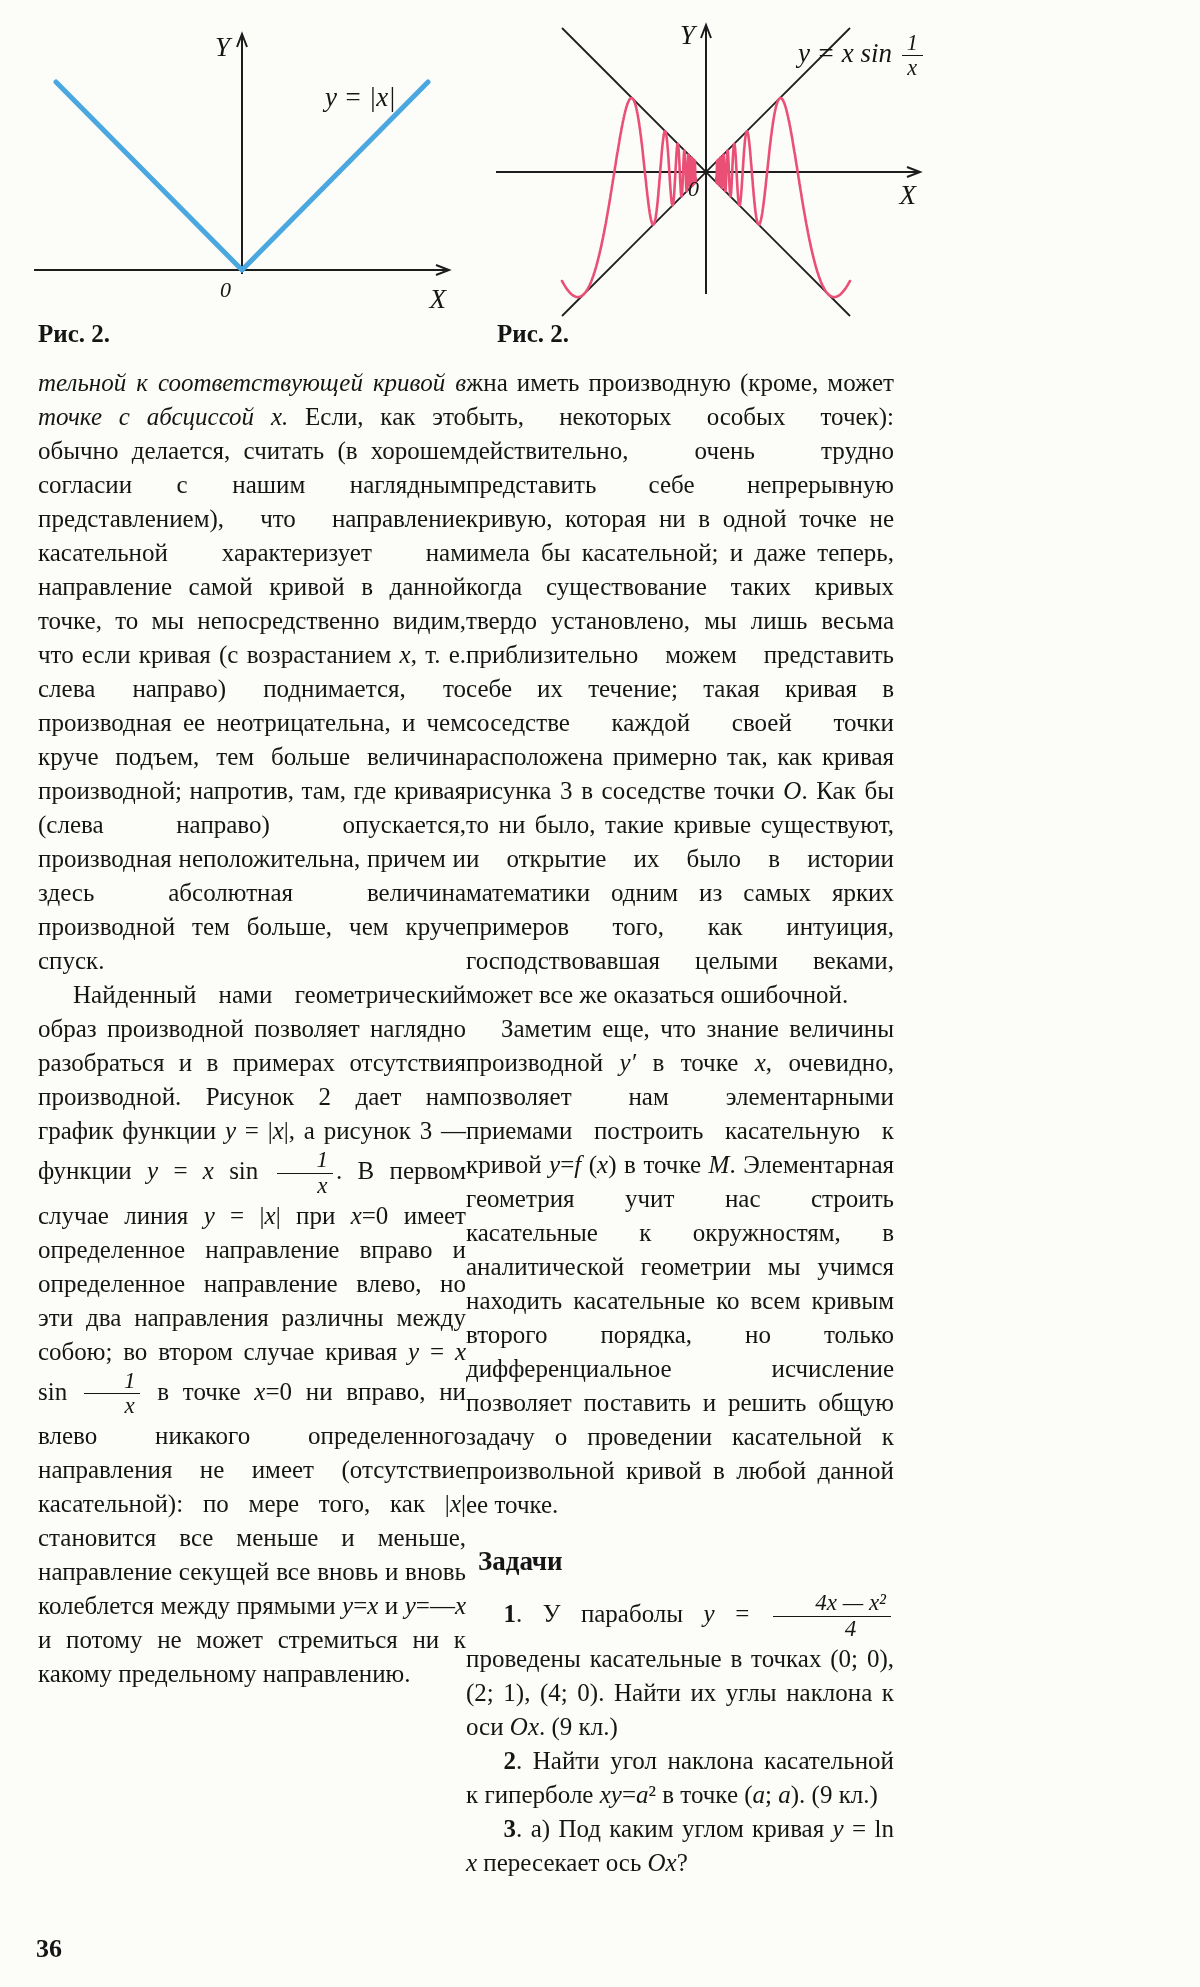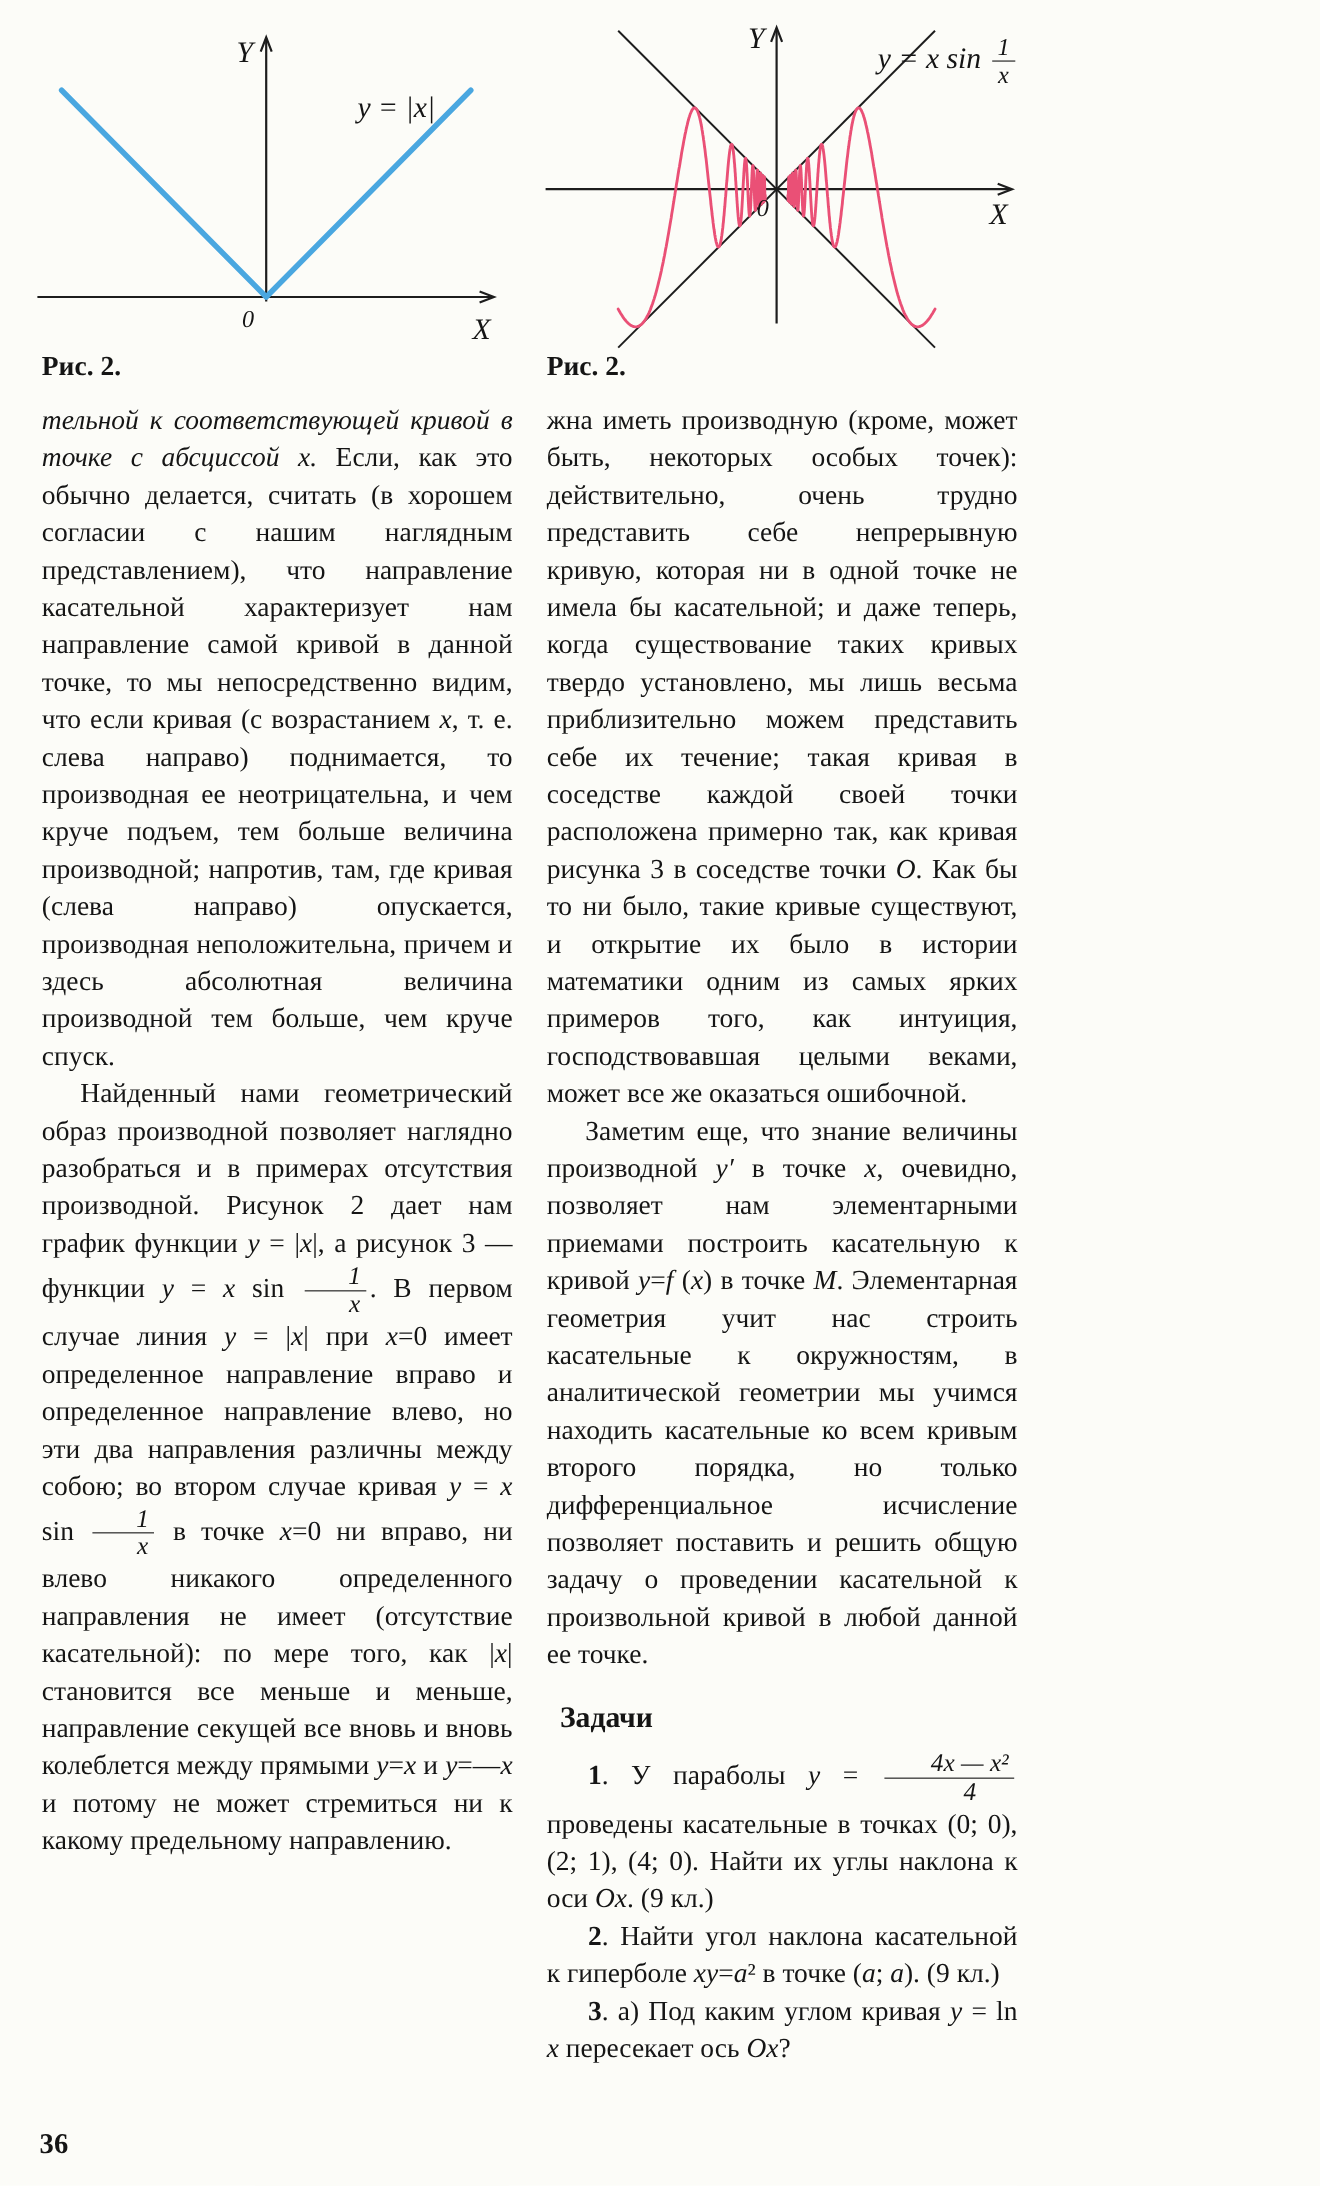--- a/index.html
+++ b/index.html
@@ -32,21 +32,20 @@
     position:absolute;
     font-weight:bold;
     font-size:25px;
   }
   
   .content{
     position:absolute;
     left:38px;top:366px;
     width:887px;
     display:flex;
-    gap:31px;
   }
   .col{width:428px;}
   .col p{
     margin:0;
     font-size:25px;
     line-height:34px;
     text-align:justify;
   }
   .col p.indent{text-indent:1.4em;}
   

